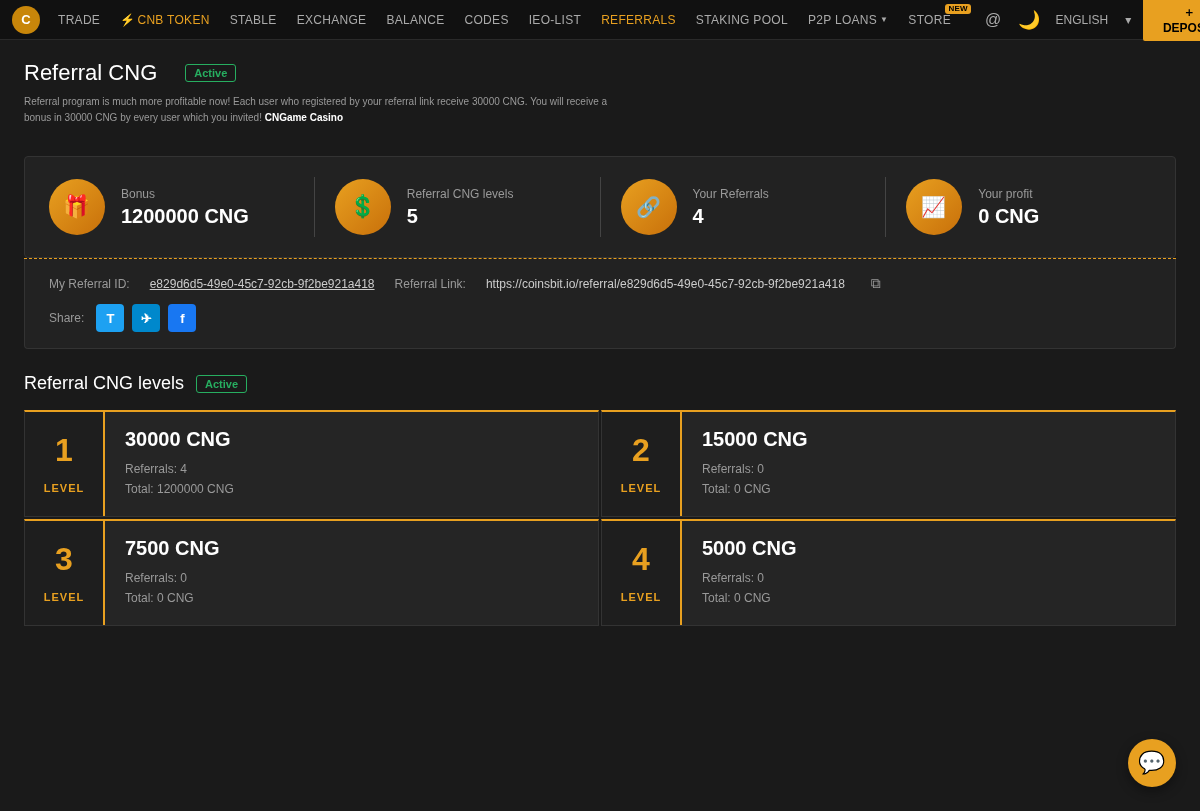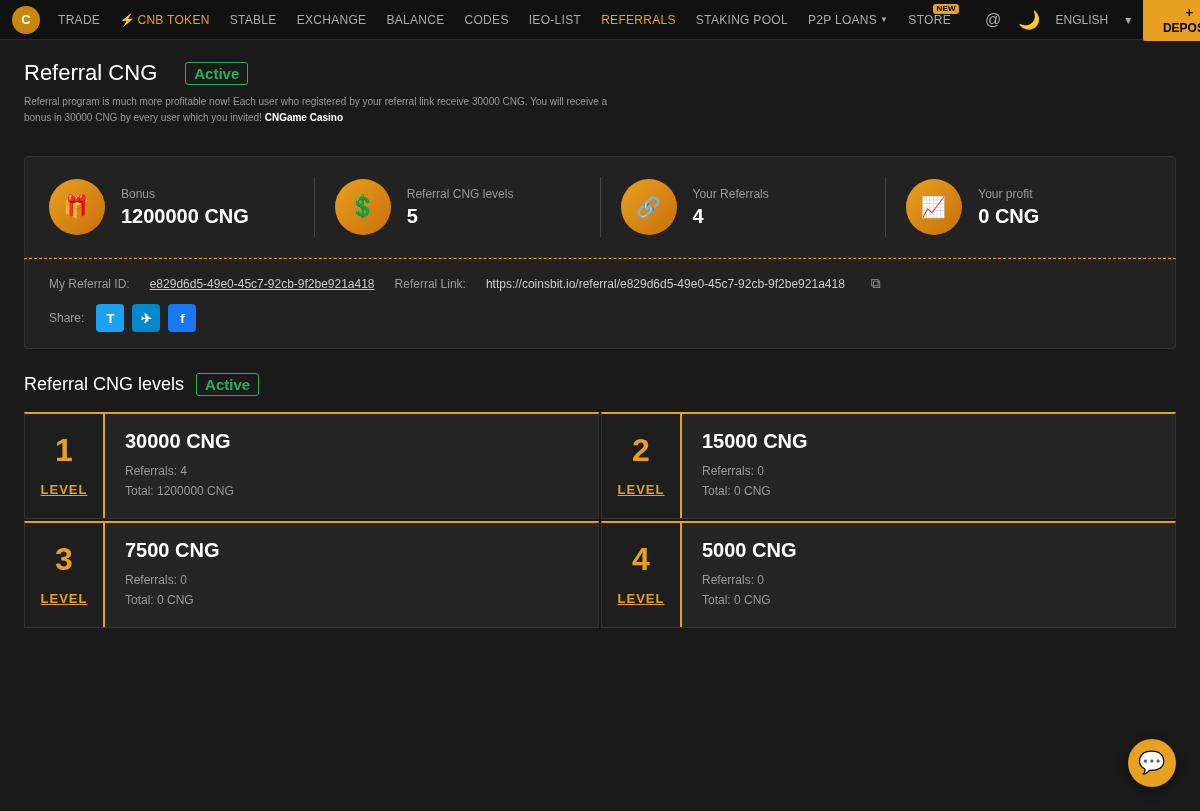--- a/index.html
+++ b/index.html
@@ -46,21 +46,21 @@
       position: relative;
       text-transform: uppercase;
       font-weight: 500;
       letter-spacing: 0.3px;
       white-space: nowrap;
     }
     .nav-item.active { color: #e8a020; }
     .nav-item .badge-new {
       position: absolute;
       top: 4px;
-      right: 12px;
+      right: 0px;
       background: #e8a020;
       color: #000;
       font-size: 8px;
       font-weight: bold;
       padding: 1px 3px;
       border-radius: 3px;
       line-height: 1;
     }
     .nav-item.cnb-token { color: #e8a020; }
     .nav-item.cnb-token span.bolt { color: #e8a020; margin-right: 2px; }
@@ -116,21 +116,21 @@
     }
     .page-title {
       color: #fff;
       font-size: 22px;
       font-weight: 400;
     }
     .active-badge {
       background: transparent;
       border: 1.5px solid #27ae60;
       color: #27ae60;
-      font-size: 15px;
+      font-size: 11px;
       font-weight: bold;
       padding: 2px 8px;
       border-radius: 3px;
     }
     .page-desc {
       color: #999;
       font-size: 10px;
       line-height: 1.6;
       margin-bottom: 30px;
       max-width: 600px;
@@ -279,26 +279,25 @@
       position: relative;
     }
     .level-num {
       color: #e8a020;
       font-size: 32px;
       font-weight: bold;
       line-height: 1;
     }
     .level-label-text {
       color: #e8a020;
-      font-size: 13px;
+      font-size: 11px;
       font-weight: bold;
       text-transform: uppercase;
       letter-spacing: 1px;
       margin-top: 16px;
-      text-decoration: underline;
     }
     .level-card-content {
       padding: 16px 20px;
       flex: 1;
     }
     .level-cng-amount {
       color: #fff;
       font-size: 20px;
       font-weight: 600;
       margin-bottom: 8px;

